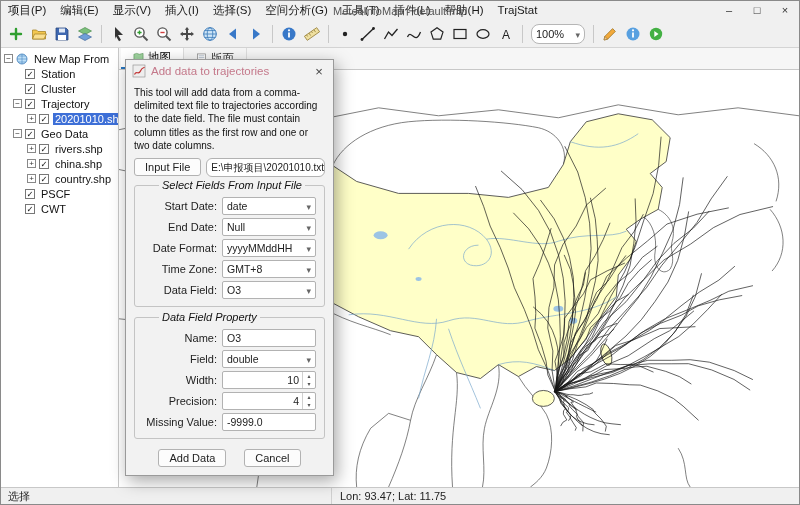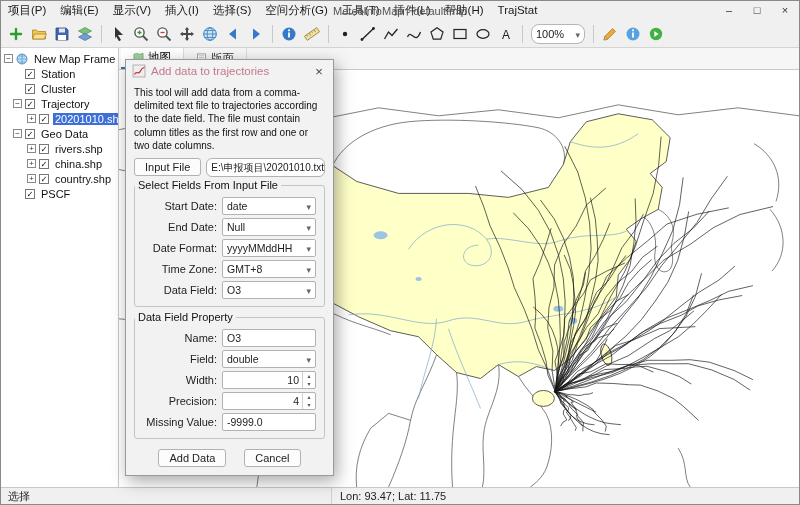--- a/index.html
+++ b/index.html
@@ -56,21 +56,21 @@
   .dlg-icon { width:14px; height:14px; margin-right:5px; flex:none; }
   .dlg-icon svg { width:14px; height:14px; }
   .dlg-title { flex:1; font-size:11.5px; color:#c4788a; white-space:nowrap; overflow:hidden; }
   .dlg-close { width:16px; text-align:center; font-size:13px; color:#444; }
   .dlg-body { padding:4px 8px 8px; }
   .dlg-desc { font-size:10px; line-height:1.32; color:#111; margin-bottom:6px; }
   .file-row { display:flex; align-items:center; margin-bottom:8px; }
   .btn { font-family:inherit; font-size:11px; color:#222; background:#fcfcfc; border:1px solid #b2b2b2; border-radius:3px; padding:2px 10px; }
   .textfield { flex:1; margin-left:5px; height:19px; border:1px solid #b2b2b2; border-radius:6px; background:#fff; padding:2px 4px; font-size:10px; white-space:nowrap; overflow:hidden; }
   .groupbox { position:relative; border:1px solid #c4c4c4; border-radius:3px; padding:11px 8px 4px; margin-bottom:10px; }
-  .group-title { position:absolute; top:-7px; left:0; background:#f2f2f2; padding:0 3px; font-size:11px; color:#111; }
+  .group-title { position:absolute; top:-7px; left:24px; background:#f2f2f2; padding:0 3px; font-size:11px; color:#111;font-style:italic; }
   .frow { display:flex; align-items:center; margin-bottom:3px; }
   .flabel { width:74px; text-align:right; margin-right:5px; flex:none; }
   .combo { flex:1; height:18px; border:1px solid #b2b2b2; border-radius:2px; background:#fff; display:flex; align-items:center; justify-content:space-between; padding:0 4px; overflow:hidden; }
   .combo .cval { font-size:10.5px; white-space:nowrap; }
   .tfield2 { flex:1; height:18px; border:1px solid #b2b2b2; border-radius:2px; background:#fff; padding:2px 4px; font-size:10.5px; }
   .spinner { flex:1; height:18px; border:1px solid #b2b2b2; border-radius:2px; background:#fff; display:flex; align-items:stretch; overflow:hidden; }
   .sval { flex:1; text-align:right; font-size:10.5px; padding:2px 3px; }
   .spin-btns { width:13px; display:flex; flex-direction:column; border-left:1px solid #d0d0d0; }
   .su,.sd { flex:1; display:flex; align-items:center; justify-content:center; }
   .su::before { content:"▴"; font-size:6px; color:#555; }
@@ -258,21 +258,21 @@
 
   <div class="main">
 
     <div class="sidebar">
       <div class="tree-row ind0">
         <span class="exp minus"></span>
         <svg class="tree-ic" viewBox="0 0 12 12">
             <circle cx="6" cy="6" r="5" fill="#bfe0f7" stroke="#3878b8" stroke-width=".8"></circle>
             <path d="M1 6h10M6 1v10M2.3 3h7.4M2.3 9h7.4" stroke="#3878b8" stroke-width=".5" fill="none"></path>
           </svg>
-        <span class="tree-label">New Map Frame</span>
+        <span class="tree-label">New Map From</span>
       </div>
       <div class="tree-row ind1">
         <span class="exp-spacer"></span>
           <span class="cb"></span>
         <span class="tree-label">Station</span>
       </div>
       <div class="tree-row ind1">
         <span class="exp-spacer"></span>
           <span class="cb"></span>
         <span class="tree-label">Cluster</span>
@@ -304,20 +304,25 @@
       </div>
       <div class="tree-row ind2">
         <span class="exp plus"></span>
           <span class="cb"></span>
         <span class="tree-label">country.shp</span>
       </div>
       <div class="tree-row ind1">
         <span class="exp-spacer"></span>
           <span class="cb"></span>
         <span class="tree-label">PSCF</span>
+      </div>
+      <div class="tree-row ind1">
+        <span class="exp-spacer"></span>
+          <span class="cb"></span>
+        <span class="tree-label">CWT</span>
       </div>
     </div>
 
     <div class="content">
       <div class="tabbar">
         <div class="tab active">
           <svg viewBox="0 0 12 12">
               <path d="M1 2.5l3-1 3 1 4-1v8l-4 1-3-1-3 1z" fill="#9fd49f" stroke="#4f8f4f" stroke-width=".6"></path>
             </svg>
           <span>地图</span>

